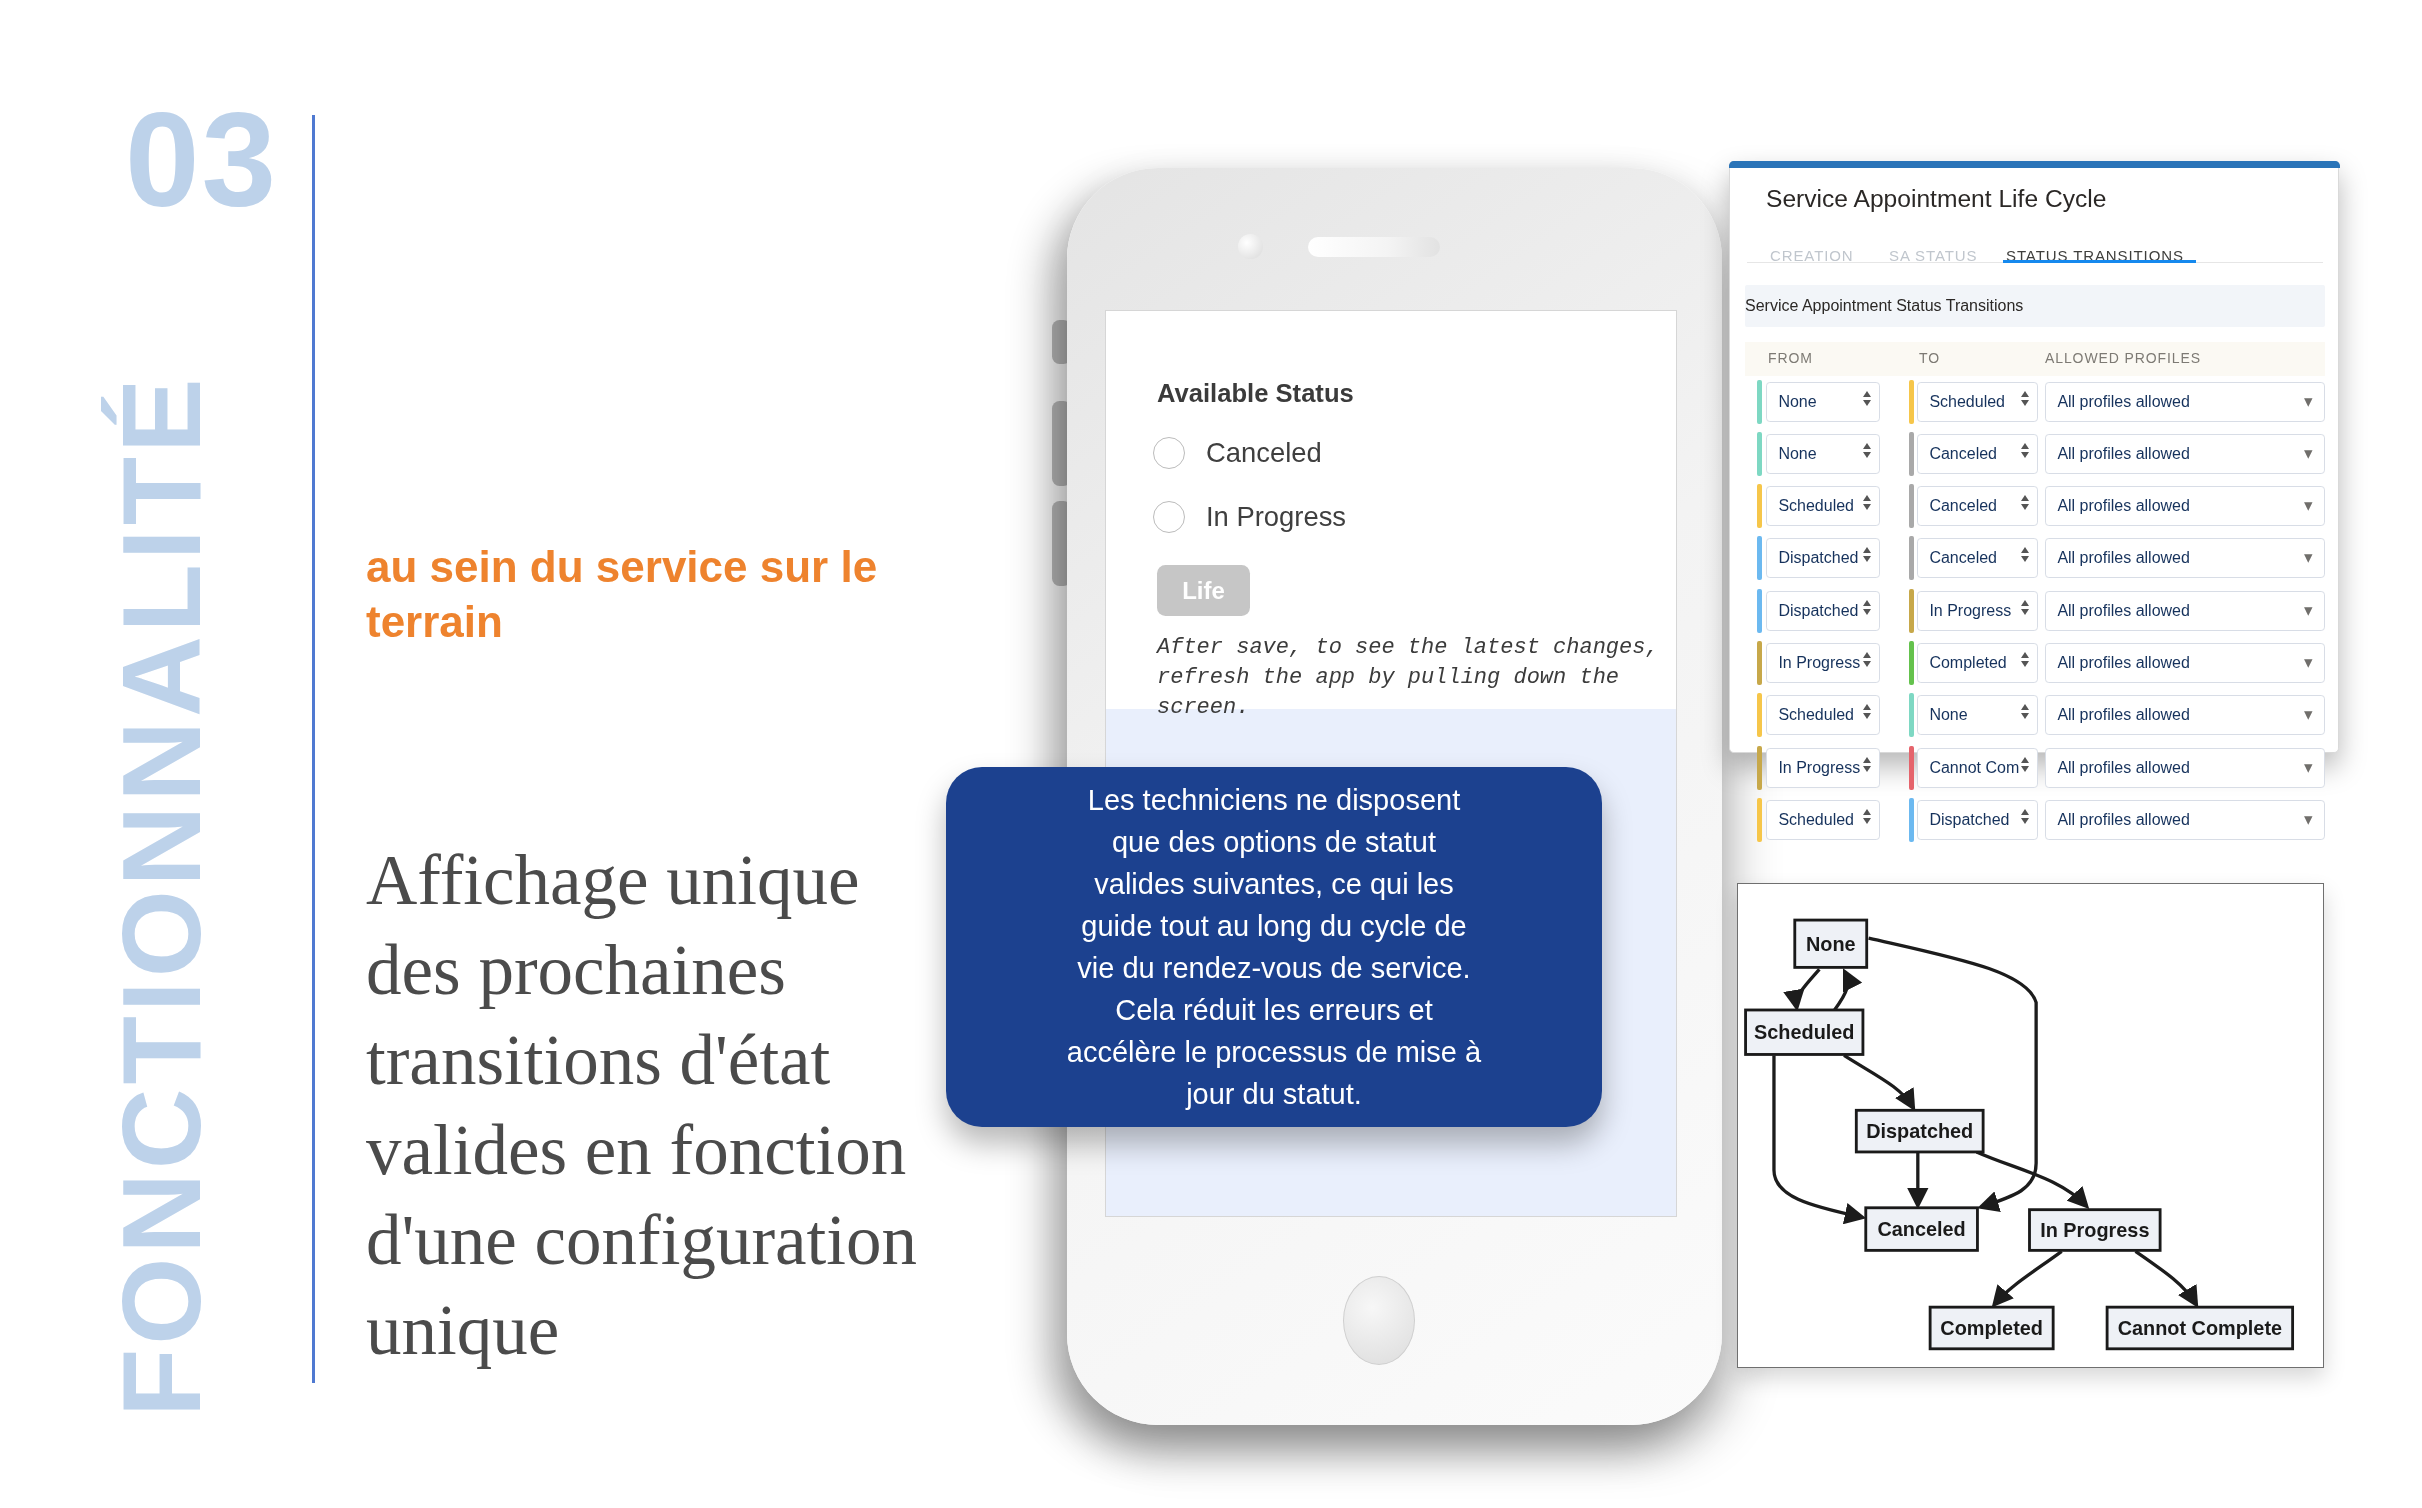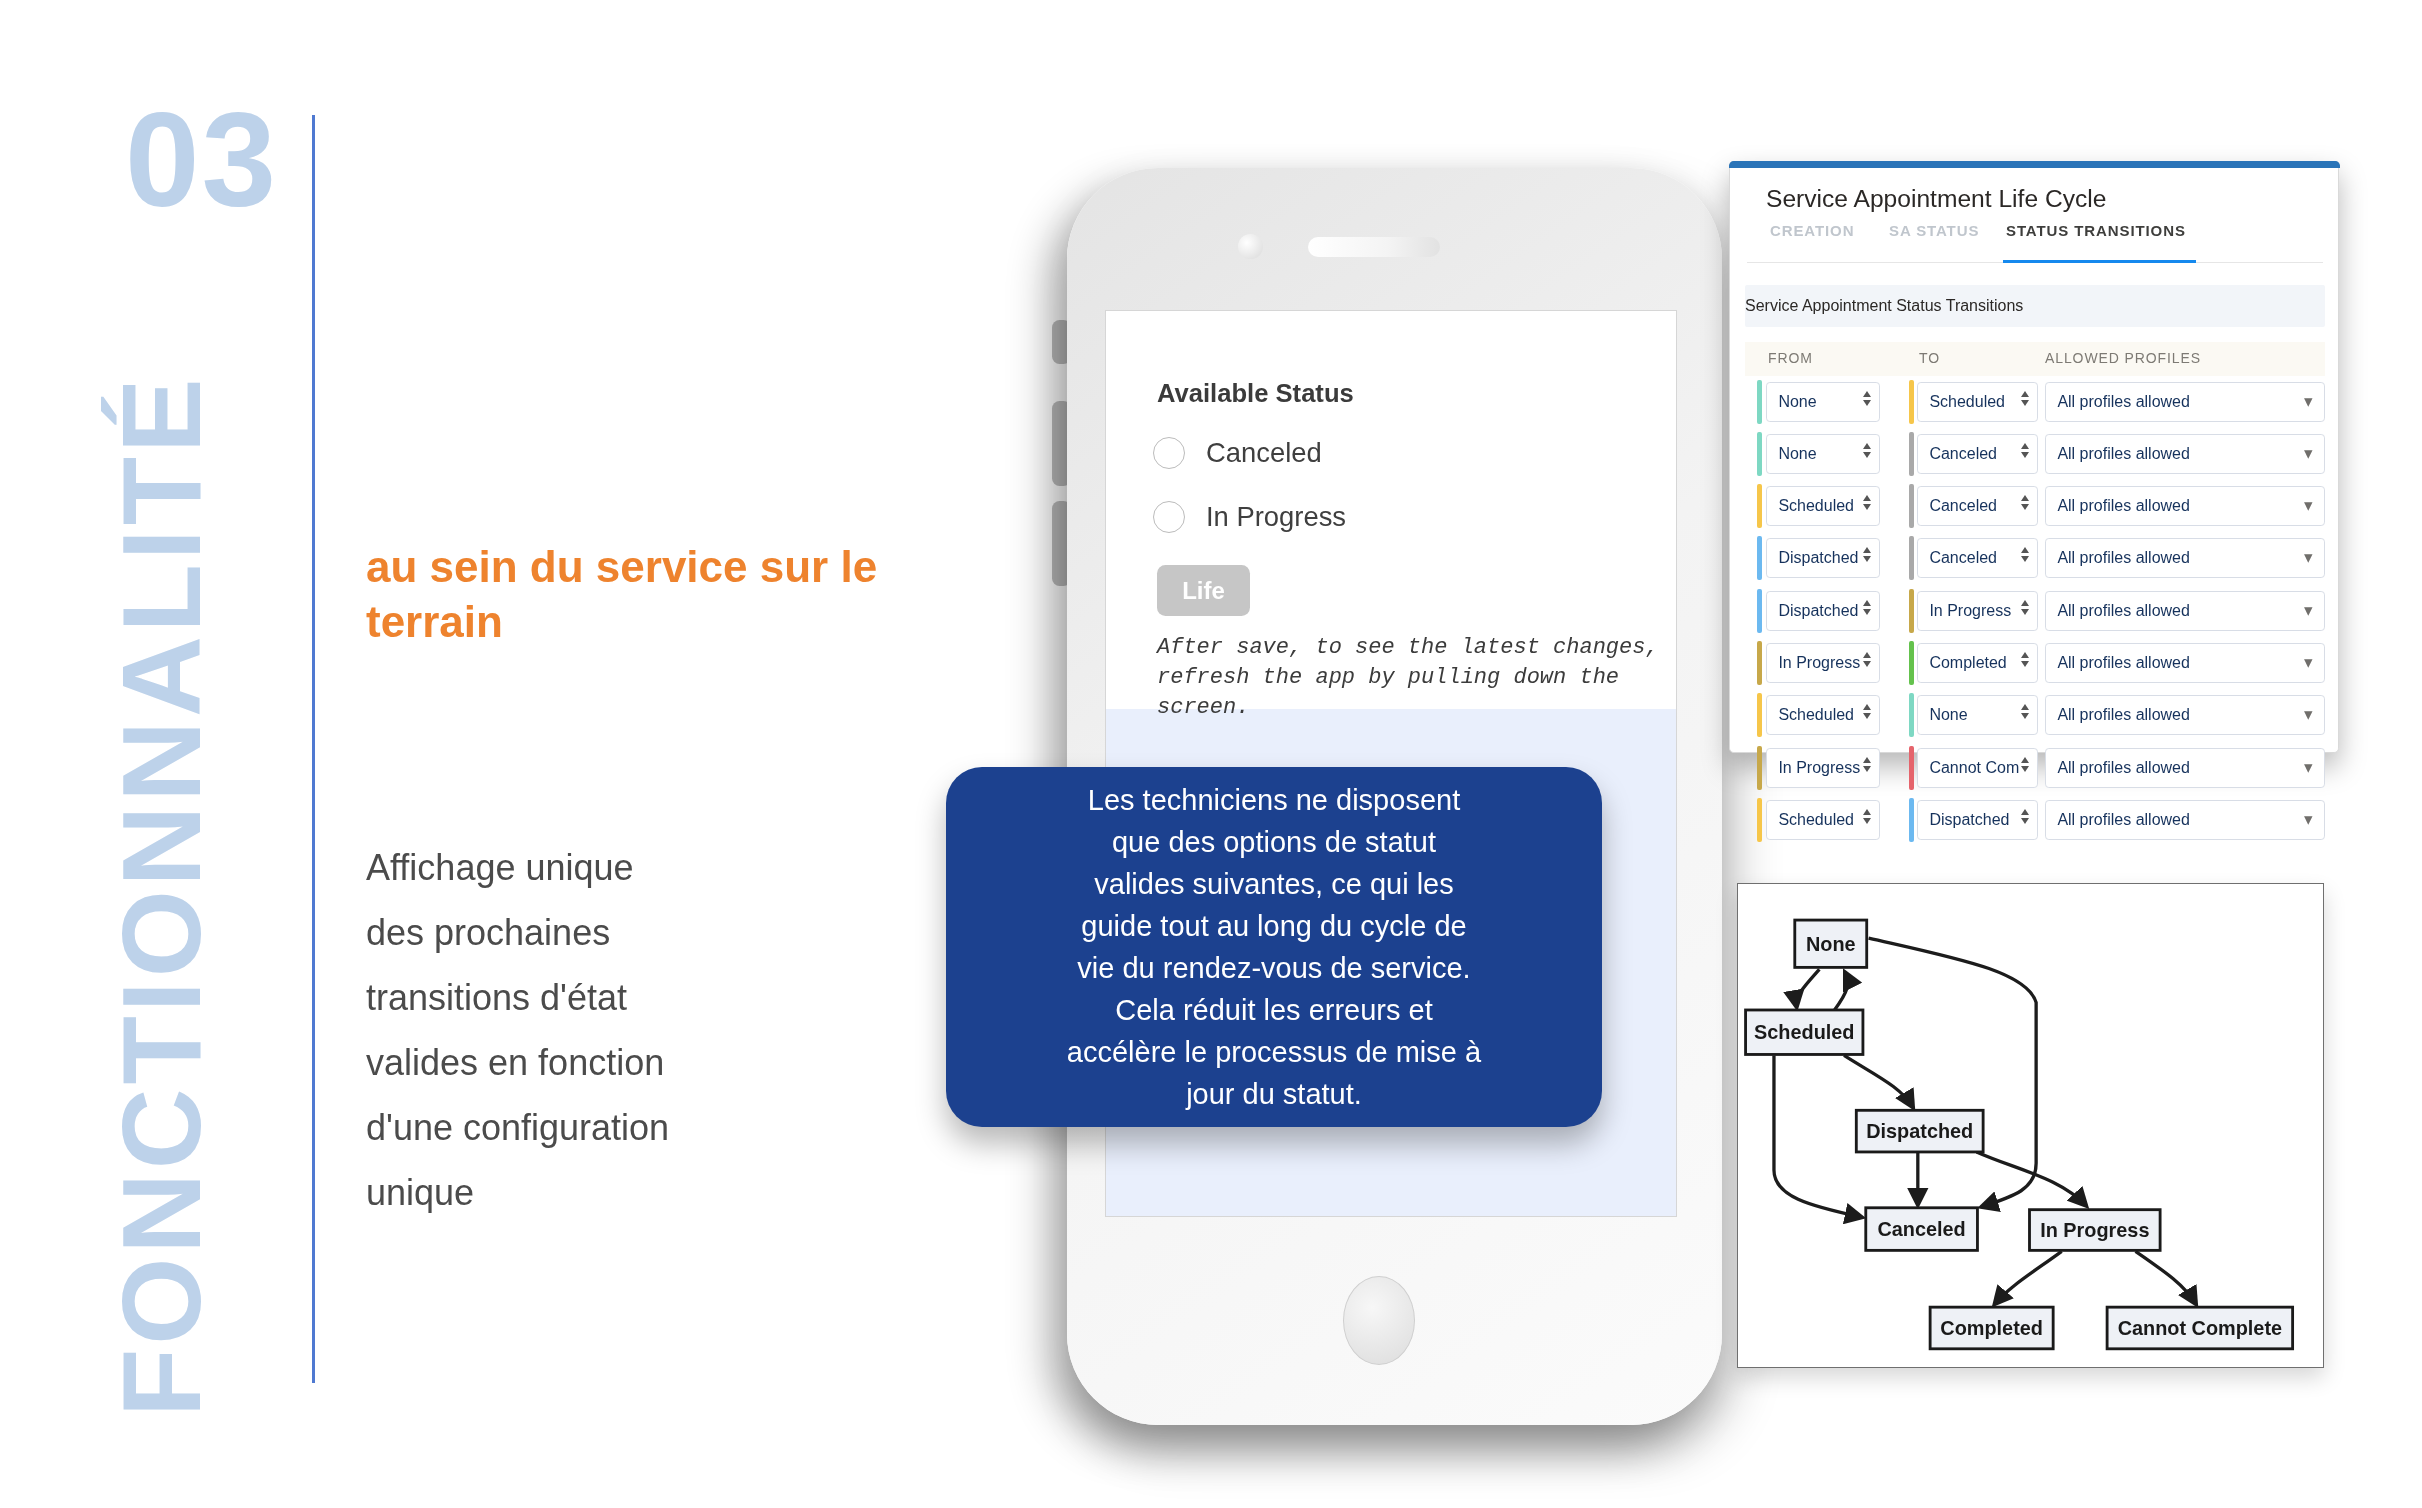--- a/index.html
+++ b/index.html
@@ -10,21 +10,21 @@
 
   
   .num03 { position:absolute; left:125px; top:83px; font-size:134px; font-weight:700; color:#bdd2ea; letter-spacing:1.9px; }
   .vlabel { position:absolute; left:106px; top:225px; height:1192px; writing-mode:vertical-rl; transform:rotate(180deg);
             font-size:112px; font-weight:700; color:#bdd2ea; letter-spacing:3.8px; line-height:1; }
   .vdivider { position:absolute; left:312px; top:115px; width:2.8px; height:1268px; background:#4f79d1; }
 
   .title { position:absolute; left:364px; top:66px; font-size:104px; line-height:140px; font-weight:700; color:#2b62e1; }
   .subtitle { position:absolute; left:366px; top:539px; font-size:44px; line-height:55px; font-weight:600; color:#ee832e; }
   .benefits { position:absolute; left:366px; top:738px; font-size:38px; line-height:47px; font-weight:600; color:#1d4f9a; }
-  .description { position:absolute; left:366px; top:835px; font-size:36px; line-height:65px; font-weight:500; color:#4b4b4b; }
+  .description { position:absolute; left:366px; top:835px; font-size:71px; line-height:90px; font-weight:500; color:#4b4b4b;font-family:Liberation Serif, serif; }
 
   
   .side-btn { position:absolute; left:1052px; width:19px; background:#bdbdbd; border-radius:7.6px; z-index:1; }
   .sb1 { top:320px; height:44px; }
   .sb2 { top:401px; height:85px; }
   .sb3 { top:501px; height:85px; }
   .phone { position:absolute; left:1067px; top:168px; width:655px; height:1257px; border-radius:91px;
            background:linear-gradient(145deg,#e4e4e4 0%, #f3f3f3 45%, #fbfbfb 100%);
            box-shadow:-17px 21px 43px rgba(0,0,0,0.32), 13.2px 26.5px 47px rgba(0,0,0,0.22); z-index:2; }
   .cam { position:absolute; left:171px; top:66px; width:24.6px; height:24.6px; border-radius:50%;
@@ -51,21 +51,21 @@
             display:flex; align-items:center; justify-content:center; text-align:center; z-index:5;
             box-shadow:0 17px 30px rgba(0,0,0,0.28); }
   .bubble-text { color:#ffffff; font-size:29px; line-height:42px; font-weight:500; }
 
   
   .sf-panel { position:absolute; left:1729px; top:161px; width:610px; height:592px; background:#ffffff;
               border:0.9px solid #d9d9d9; border-radius:4.7px; box-shadow:0 13.2px 28px rgba(0,0,0,0.28); z-index:3; }
   .sf-topbar { position:absolute; left:-0.9px; top:-0.9px; width:611px; height:6.6px; background:#2a74b8;
                border-radius:4.7px 4.7px 0 0; }
   .sf-title { position:absolute; left:36px; top:23px; font-size:24.6px; font-weight:500; color:#2b2826; }
-  .sf-tab { position:absolute; top:60px; font-size:15px; letter-spacing:0.9px; font-weight:700; color:#c0c6cd; }
+  .sf-tab { position:absolute; top:85px; font-size:15px; letter-spacing:0.9px; font-weight:400; color:#c0c6cd; }
   .sf-tab.t1 { left:40px; } .sf-tab.t2 { left:159px; } .sf-tab.t3 { left:276px; color:#3e3e3c; }
   .sf-tabline { position:absolute; left:17px; top:100px; width:576px; height:0.9px; background:#e6e6e6; }
   .sf-tabline-active { position:absolute; left:273px; top:98px; width:193px; height:2.8px; background:#1589ee; }
   .sf-section { position:absolute; left:15px; top:123px; width:580px; height:42px; background:#f2f5f9; border-radius:1.9px;
                 display:flex; align-items:center; }
   .sf-section span { font-size:16px; font-weight:500; color:#2b2826; }
   .sf-colhead { position:absolute; left:15px; top:180px; width:580px; height:34px; background:#fbf9f3; }
   .sf-col { position:absolute; top:188px; font-size:14px; letter-spacing:0.9px; color:#7d7a74; }
   .c1 { left:38px; } .c2 { left:189px; } .c3 { left:315px; }
   .sf-row { position:absolute; left:0; width:610px; height:40px; }

